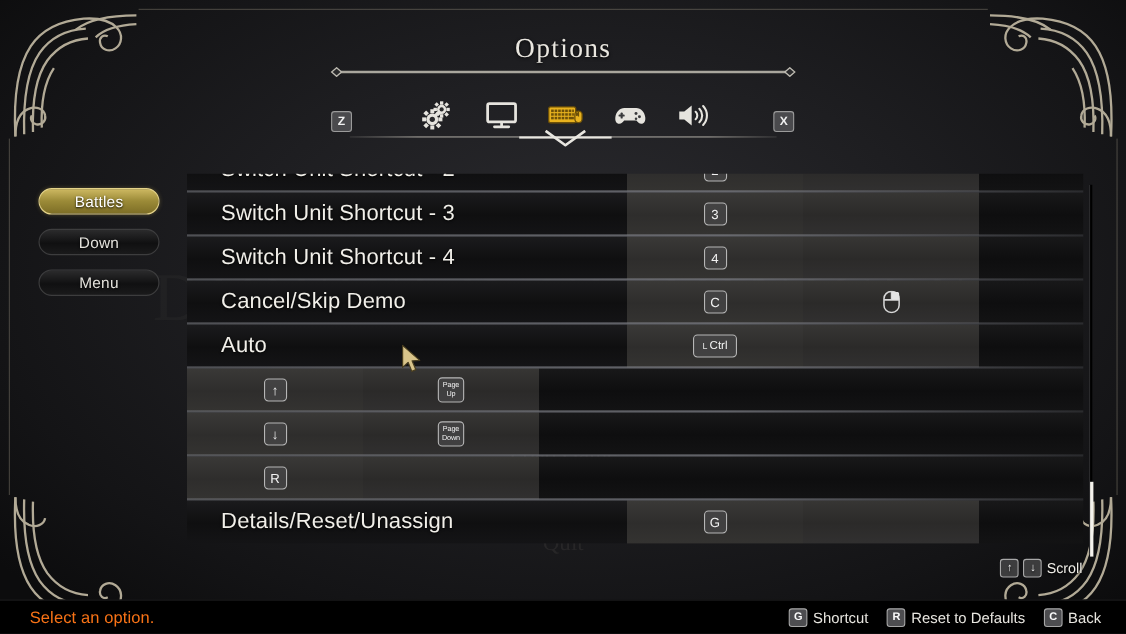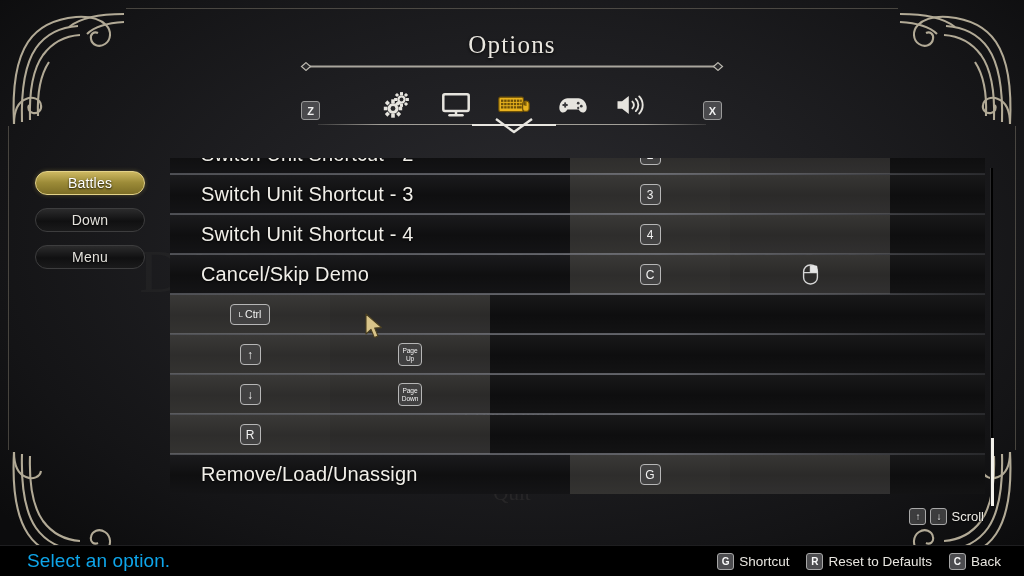--- a/index.html
+++ b/index.html
@@ -214,21 +214,21 @@
 
   
   .footer {
     position: absolute; left: 0; right: 0; bottom: 0;
     height: 31px;
     background: #000;
     border-top: 1px solid #1e1e20;
     display: flex; align-items: center;
     padding: 0 23px 0 27px;
   }
-  .footer-left { font-size: 19px; color: #0ea5e9; letter-spacing: .1px; }
+  .footer-left { font-size: 15px; color: #f97316; letter-spacing: .1px; }
   .footer-right { margin-left: auto; display: flex; align-items: center; gap: 17px; }
   .fhint { display: flex; align-items: center; gap: 5px; font-size: 13.5px; color: #e8e6e0; }
   .fcap {
     width: 17px; height: 17px;
     border: 1px solid #a6a6a6; border-radius: 3px;
     background: #4d4d50;
     display: flex; align-items: center; justify-content: center;
     color: #fafafa; font-size: 10px; font-weight: bold;
   }
 
@@ -478,20 +478,21 @@
           <div class="cell-bind alt">
             <span class="mouse-ico"><svg width="17" height="21" viewBox="0 0 17 21" fill="none" stroke="#d6d6d6" stroke-width="1.4">
                 <rect x="1.6" y="1" width="13.8" height="19" rx="6.6"></rect>
                 <path d="M8.5 1.2 v7.4 M1.7 8.6 h13.6"></path>
                 <path d="M8.8 1.4 h5.2 a1.6 1.6 0 0 1 1.4 1.6 v5.4 h-6.6 Z" fill="#e4e4e4" stroke="none"></path>
               </svg></span>
           </div>
           <div class="cell-tail"></div>
         </div>
         <div class="row">
+          <div class="cell-label">Auto</div>
           <div class="cell-bind">
             <span class="keycap wide">
               <span class="pre">L</span>
               <span>Ctrl</span>
             </span>
           </div>
           <div class="cell-bind alt"></div>
           <div class="cell-tail"></div>
         </div>
         <div class="row">
@@ -525,21 +526,21 @@
         <div class="row">
           <div class="cell-bind">
             <span class="keycap">
               <span>R</span>
             </span>
           </div>
           <div class="cell-bind alt"></div>
           <div class="cell-tail"></div>
         </div>
         <div class="row">
-          <div class="cell-label">Remove/Load/Unassign</div>
+          <div class="cell-label">Details/Reset/Unassign</div>
           <div class="cell-bind">
             <span class="keycap">
               <span>G</span>
             </span>
           </div>
           <div class="cell-bind alt"></div>
           <div class="cell-tail"></div>
         </div>
       </div>
   </div>

